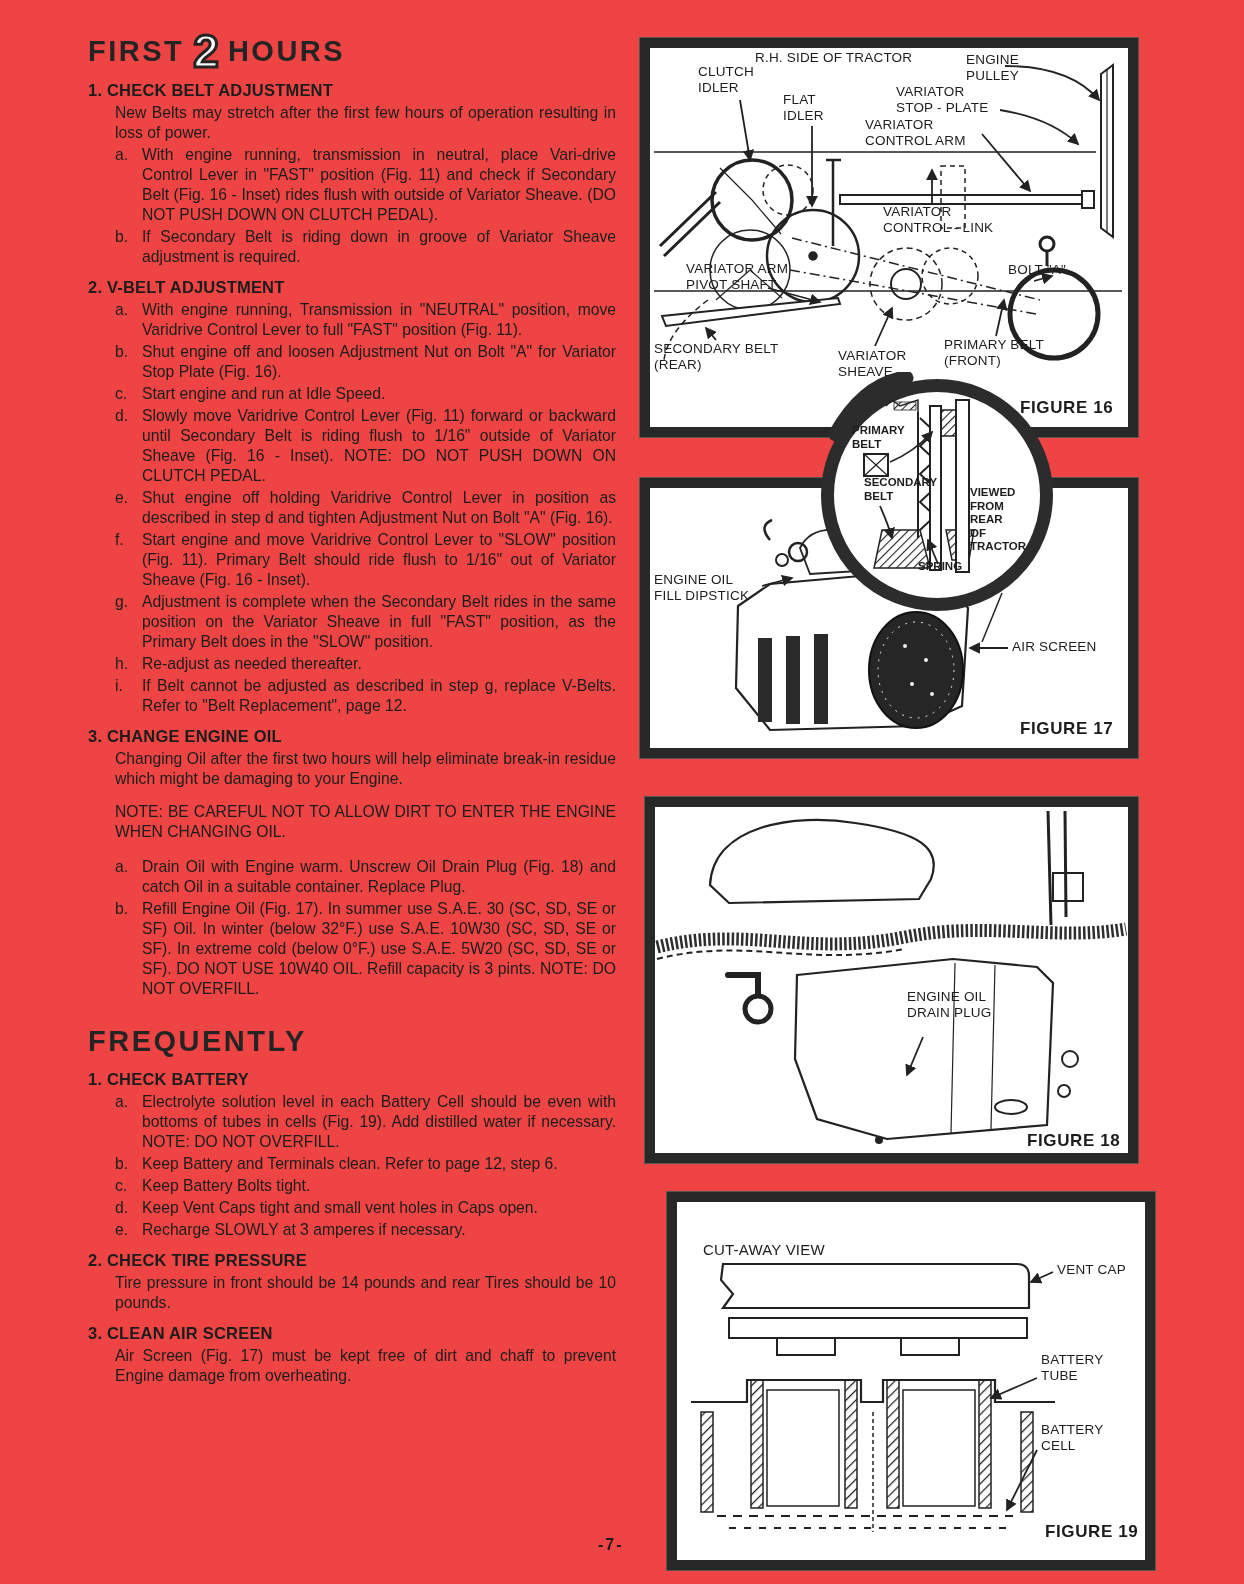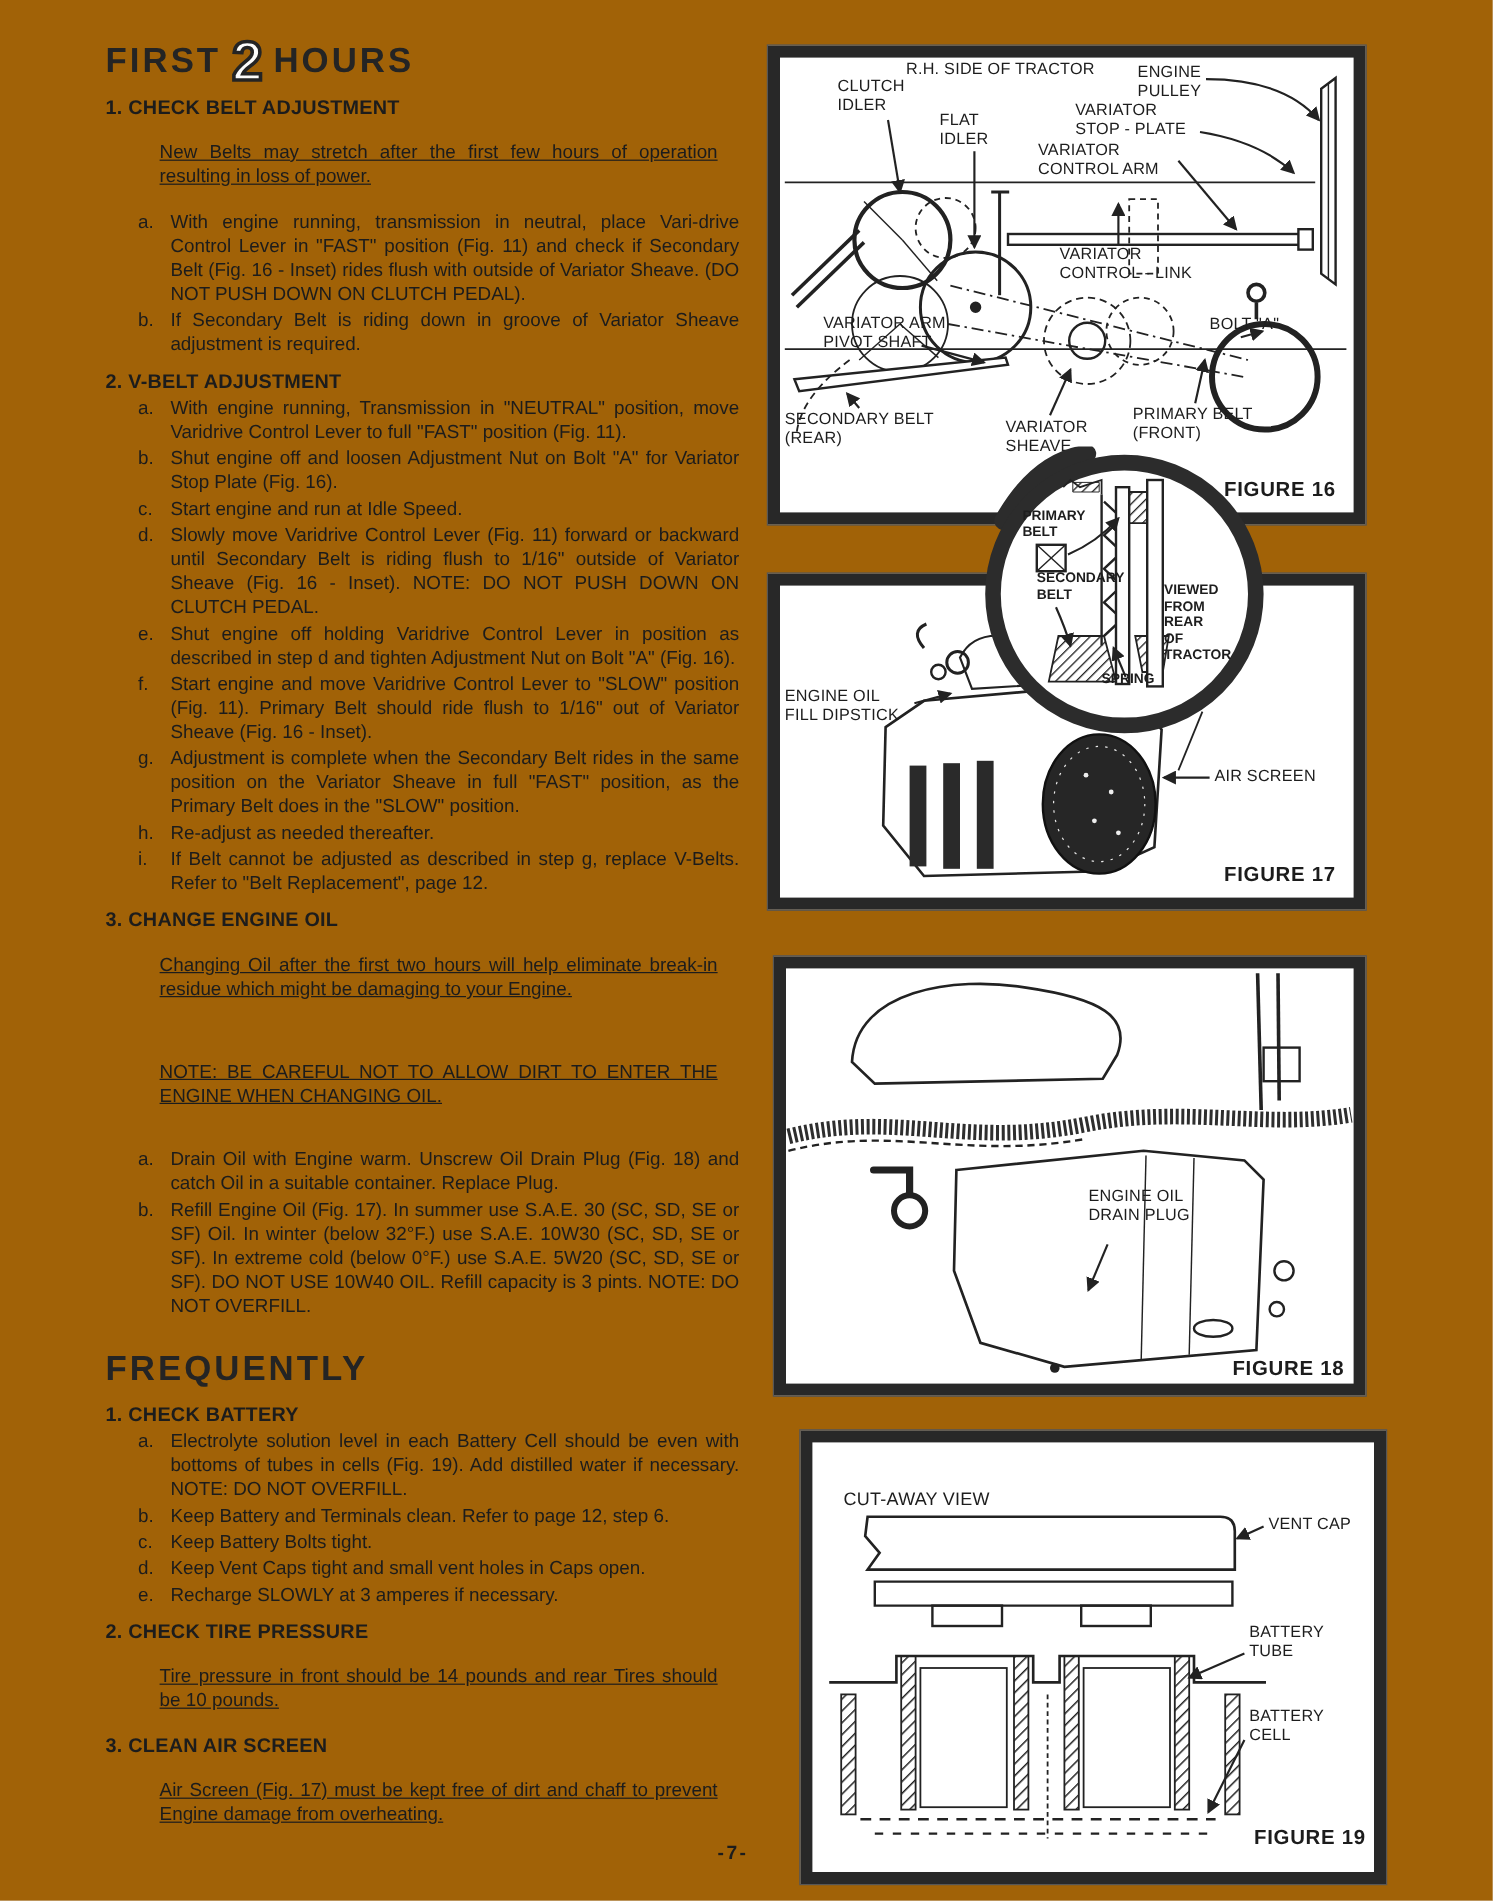--- a/index.html
+++ b/index.html
@@ -1,36 +1,36 @@
 <!DOCTYPE html>
 <html><head>
 <meta charset="utf-8">
 <style>
   html,body { margin:0; padding:0; background:#e8e8e6; }
   .page {
     position:relative; width:1244px; height:1584px; margin:0 auto;
-    background:#a16207; color:#1c1c1c;
+    background:#ef4444; color:#1c1c1c;
     font-family:"Liberation Sans", sans-serif; overflow:hidden;
   }
 
   
   .col-left { position:absolute; left:88px; top:34px; width:528px; }
   .main-heading {
     display:flex; align-items:flex-end; gap:9px; margin:0 0 13px 0;
     font-size:29px; font-weight:900; letter-spacing:2.5px; color:#242424;
   }
   .big2 {
     font-size:46px; line-height:34px; font-weight:900; color:#fcfcfb;
     -webkit-text-stroke:3px #242424; letter-spacing:0;
   }
   .heading-solo { margin:26px 0 12px 0; }
   .sec { margin-bottom:11px; }
   .sec-title { font-weight:700; font-size:16.5px; margin-bottom:3px; letter-spacing:0.2px; }
   .sec-body { margin-left:27px; font-size:15.7px; line-height:20px; }
-  .para { margin:18px; text-align:justify;text-decoration:underline; }
+  .para { margin:0; text-align:justify; }
   .gap { height:13px; }
   .item { display:flex; margin-top:2px; }
   .item-label { flex:0 0 27px; }
   .item-text { flex:1; text-align:justify; }
 
   
   .fig {
     position:absolute; background:#fff;
     border:10px solid #282828; outline:1px solid #565656;
   }
@@ -243,21 +243,21 @@
         <path d="M225,298 L242,260"></path>
         <path d="M346,288 L354,252"></path>
         <path d="M384,233 L402,228"></path>
       </g>
     </svg>
     <div class="fig-label" style="left:105px; top:2px;">R.H. SIDE OF TRACTOR</div>
     <div class="fig-label" style="left:48px;  top:16px;">CLUTCH
 IDLER</div>
     <div class="fig-label" style="left:133px; top:44px;">FLAT
 IDLER</div>
-    <div class="fig-label" style="left:298px; top:4px;">ENGINE
+    <div class="fig-label" style="left:316px; top:4px;">ENGINE
 PULLEY</div>
     <div class="fig-label" style="left:246px; top:36px;">VARIATOR
 STOP - PLATE</div>
     <div class="fig-label" style="left:215px; top:69px;">VARIATOR
 CONTROL ARM</div>
     <div class="fig-label" style="left:233px; top:156px;">VARIATOR
 CONTROL - LINK</div>
     <div class="fig-label" style="left:36px;  top:213px;">VARIATOR ARM
 PIVOT SHAFT</div>
     <div class="fig-label" style="left:358px; top:214px;">BOLT "A"</div>

